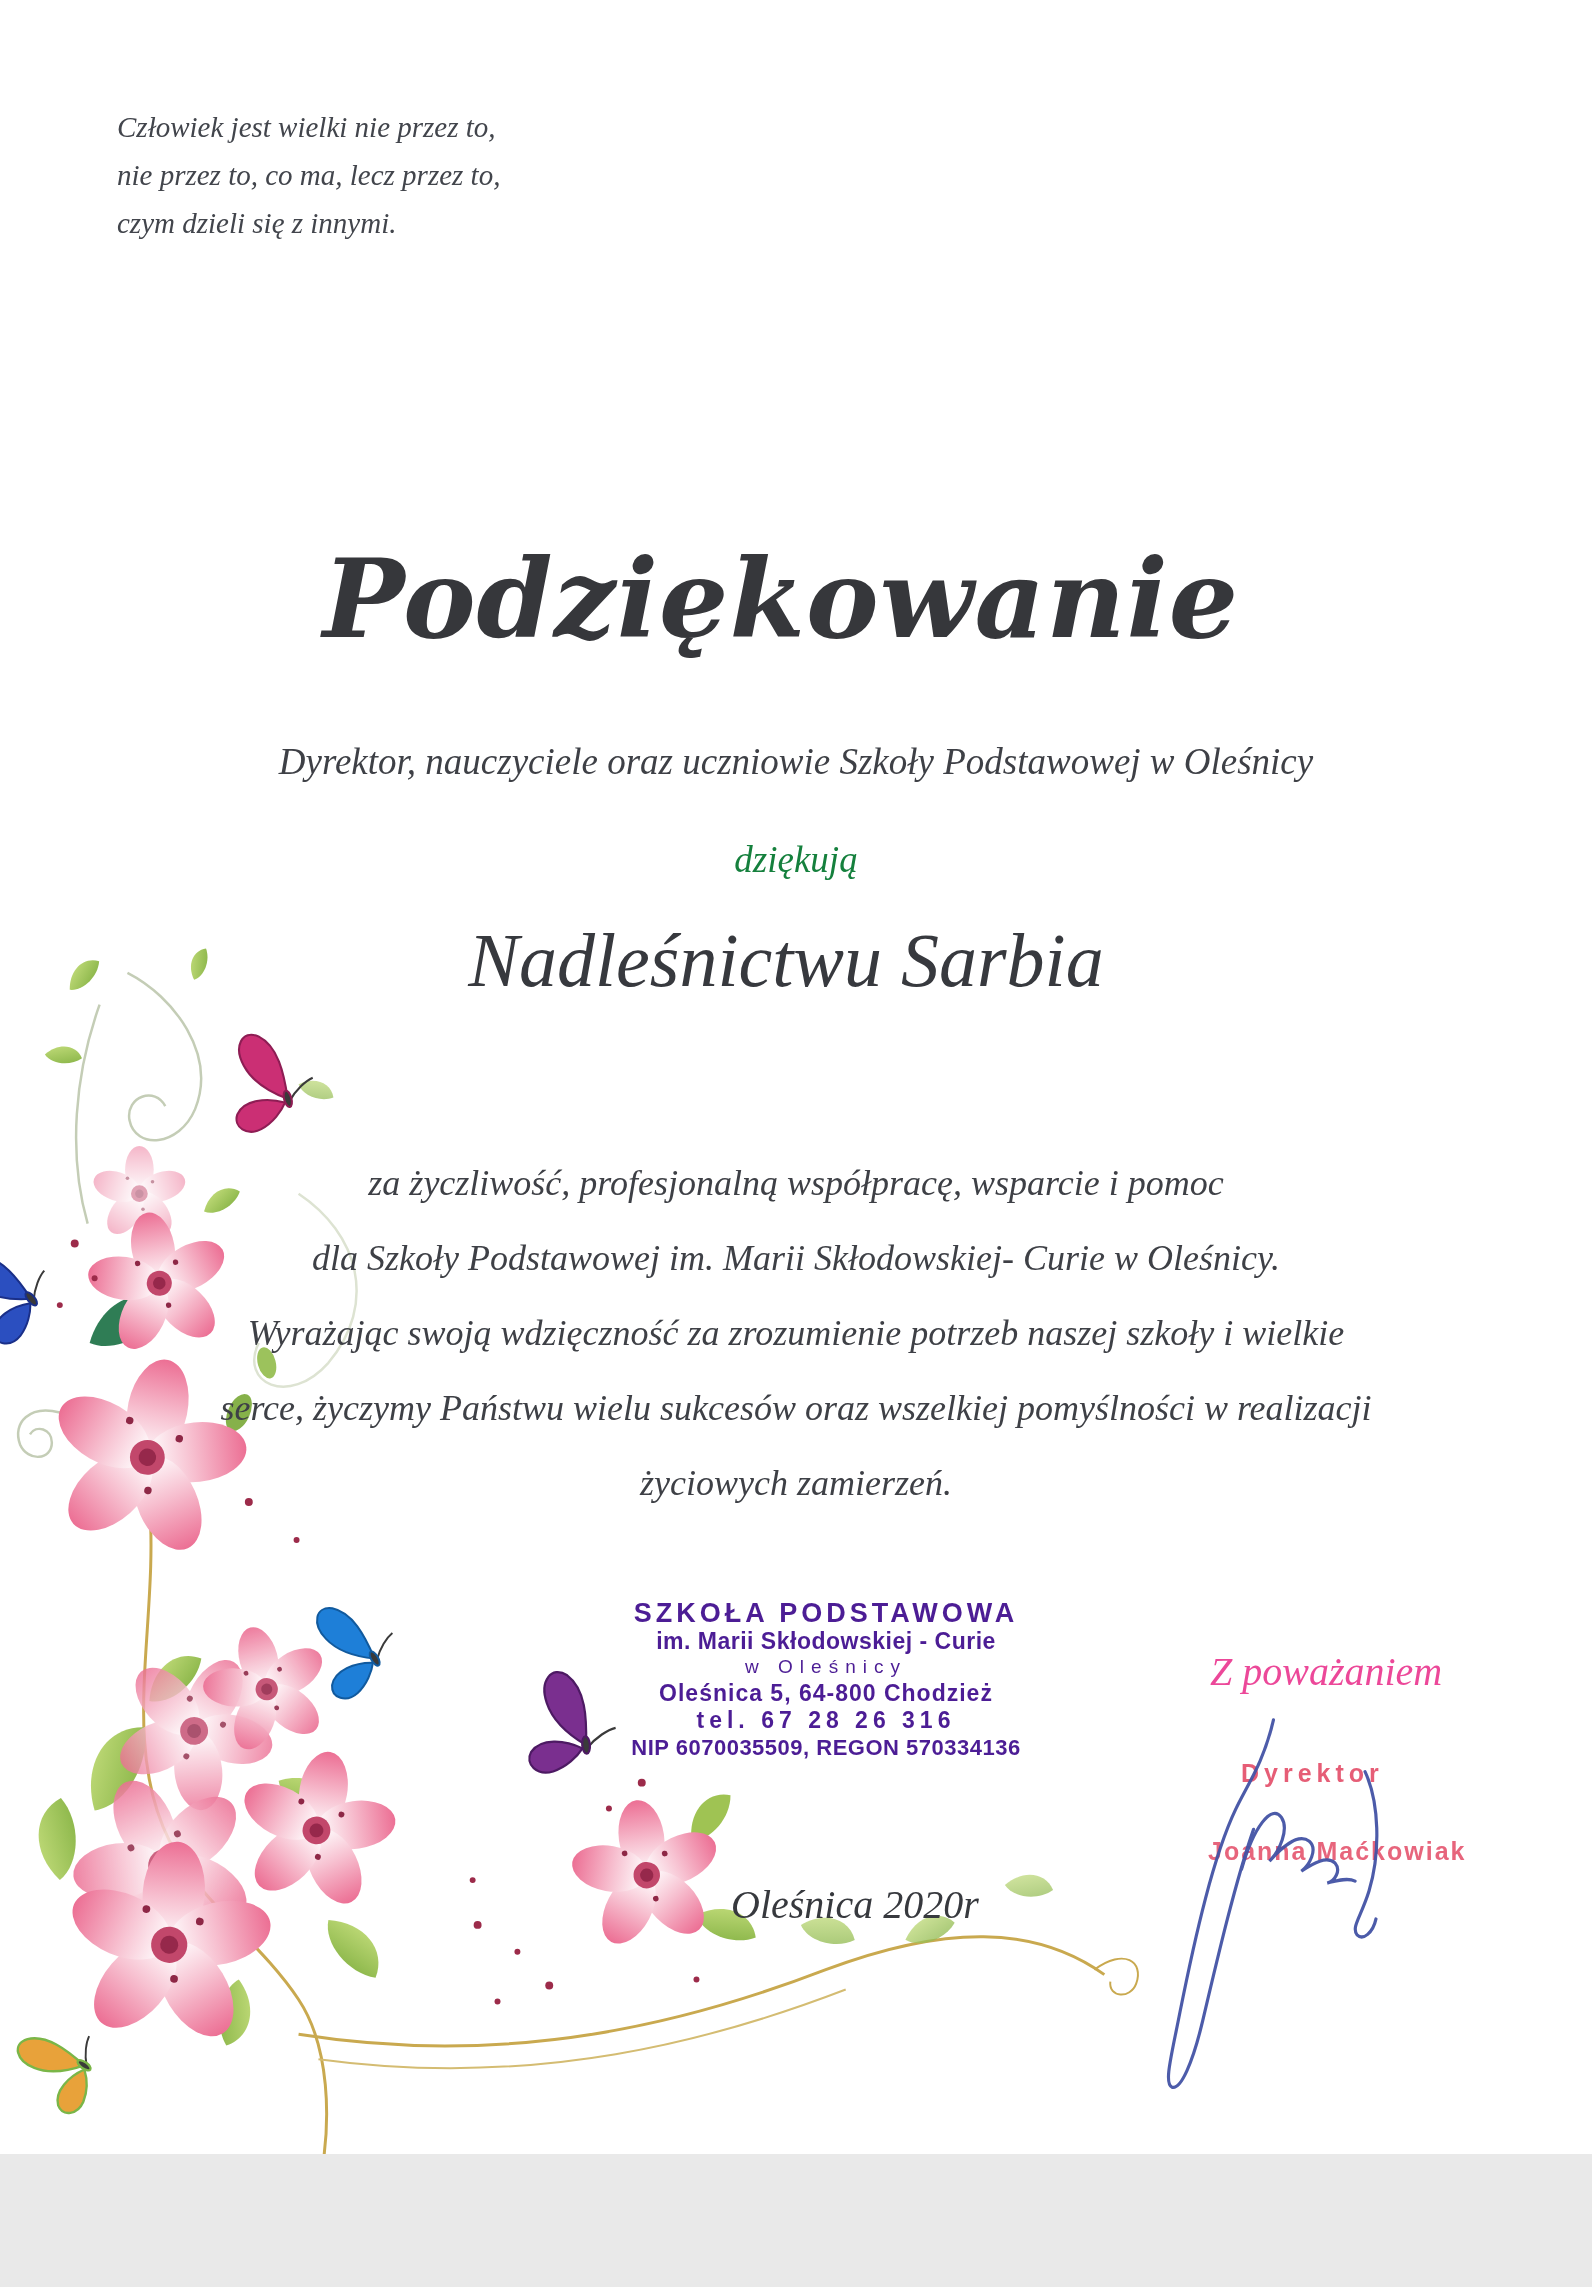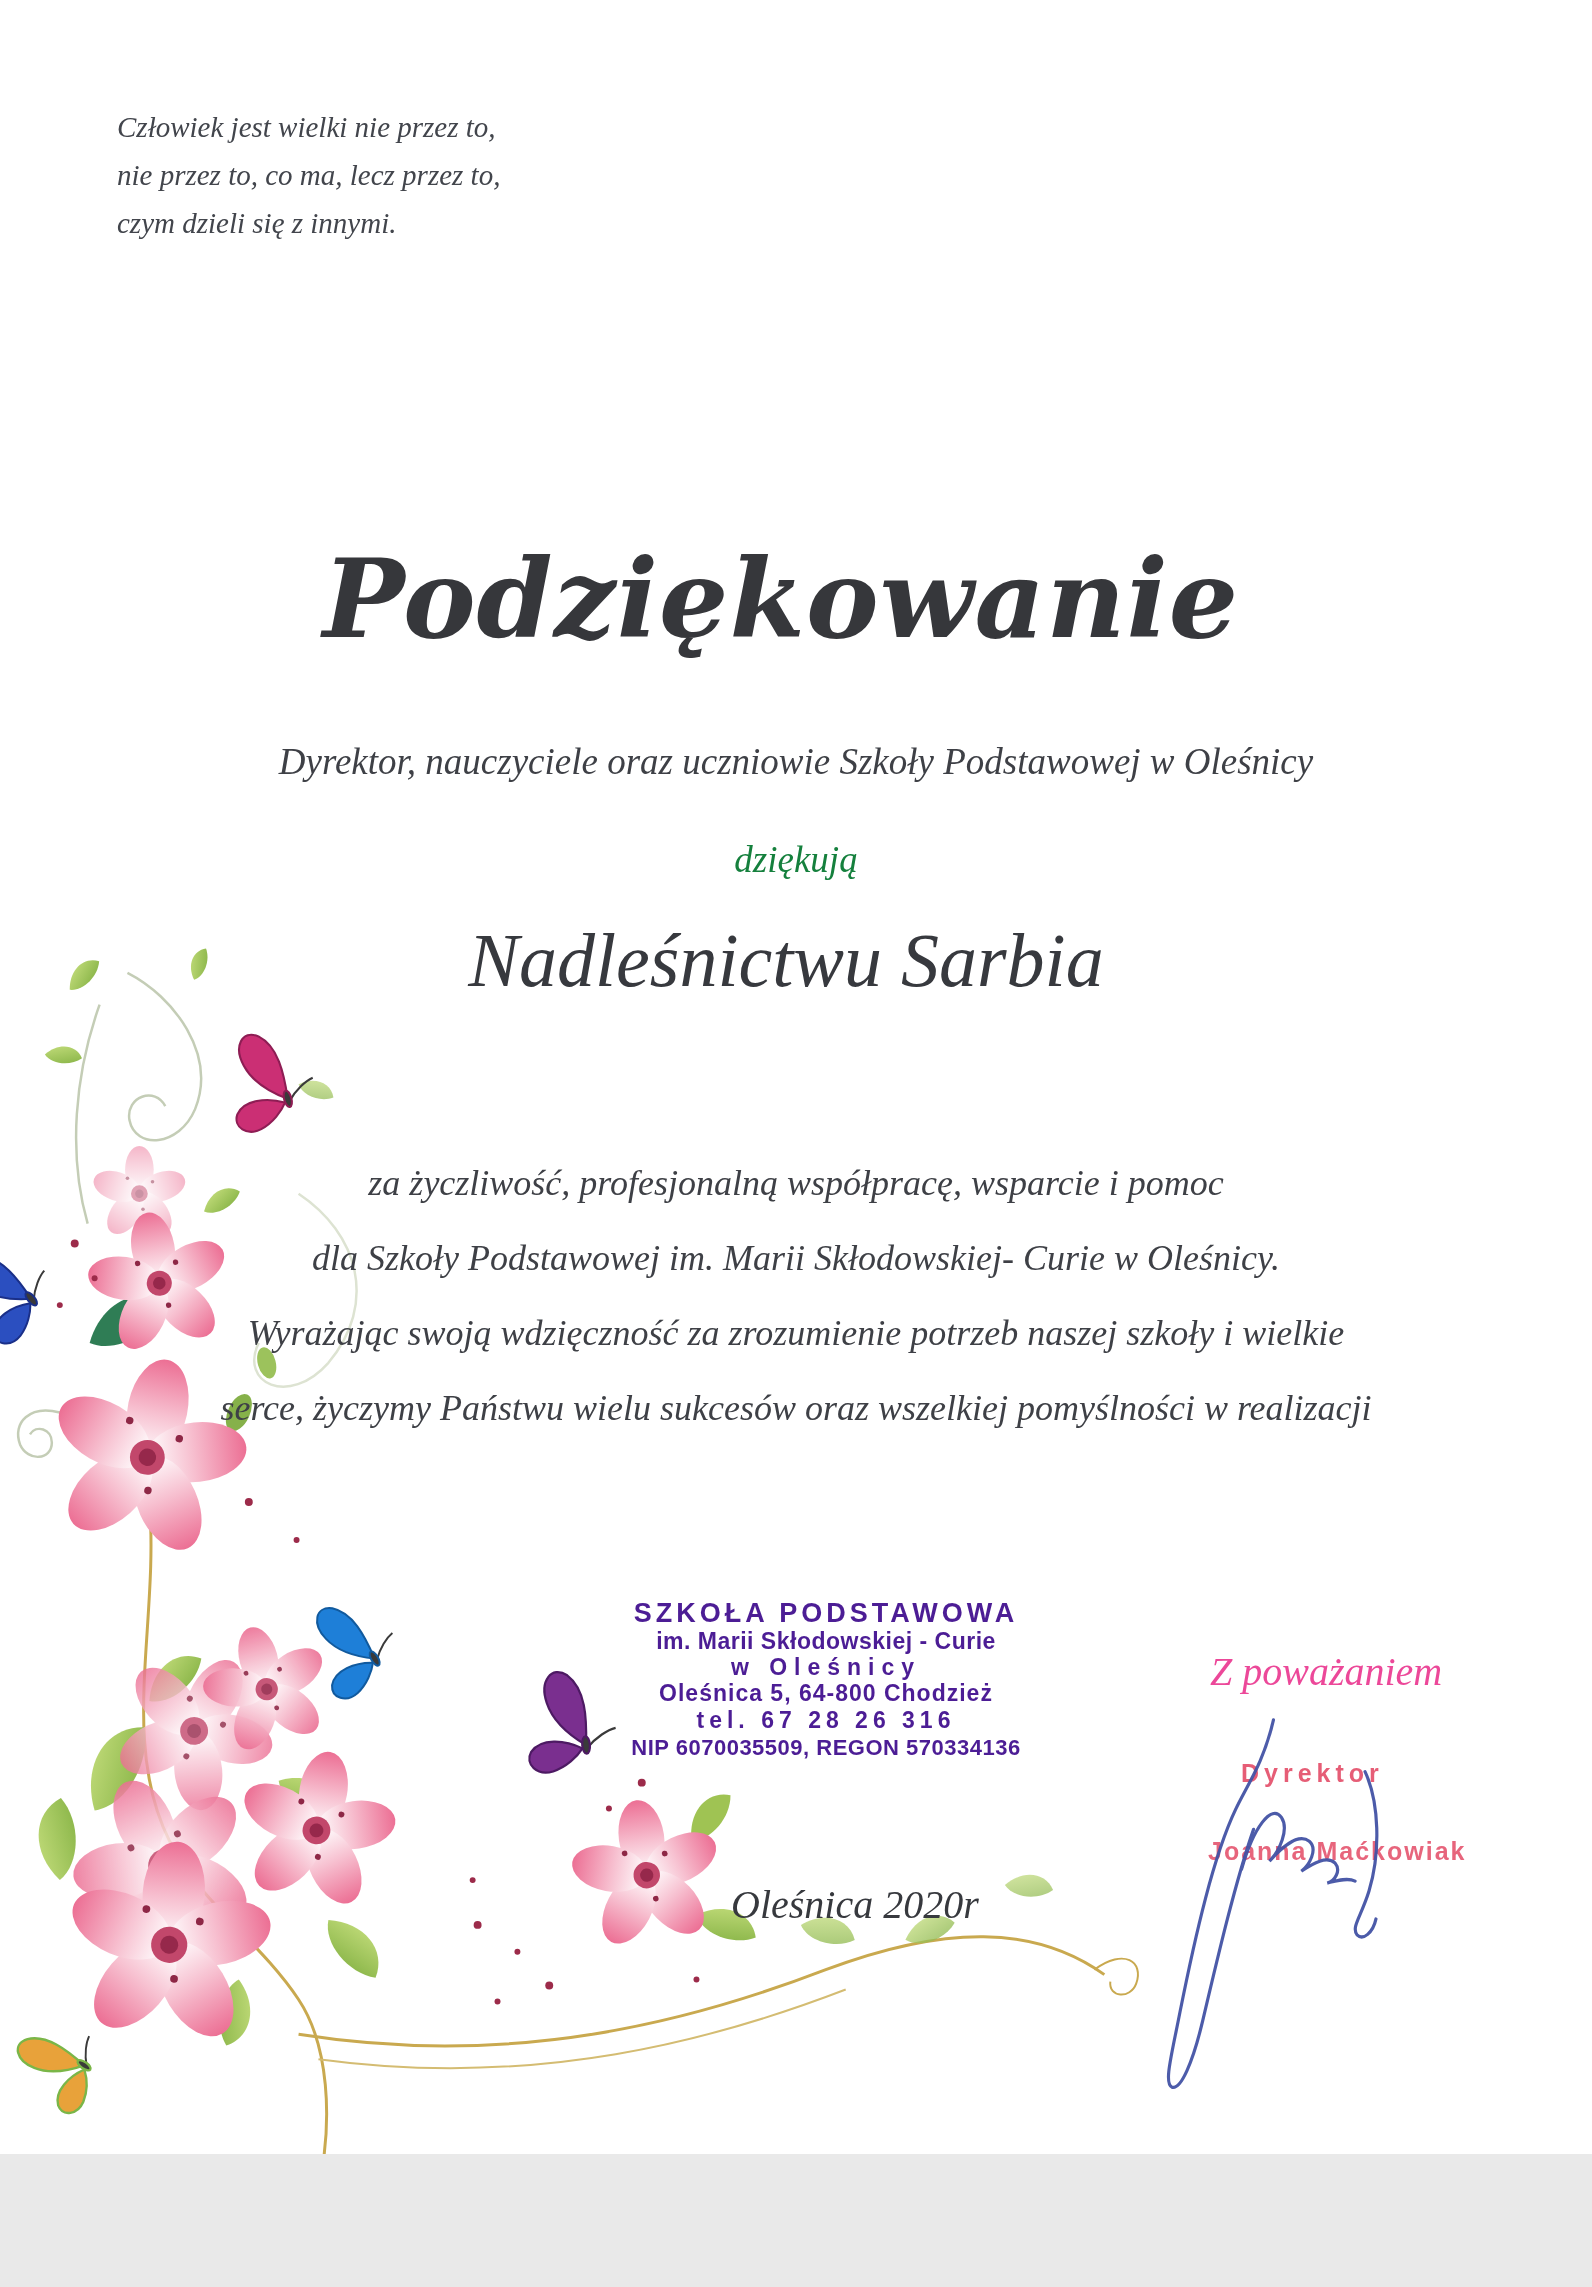--- a/index.html
+++ b/index.html
@@ -26,21 +26,21 @@
   
   .recipient{left:-10px;top:917px;width:1592px;text-align:center;font-style:italic;font-size:76px;color:#37393e;}
   
   .bodytext{left:0;top:1162px;width:1592px;text-align:center;font-style:italic;font-size:36px;color:#3e4046;}
   .bodytext .bl{display:block;height:75px;white-space:nowrap;}
   
   .school-stamp{left:597px;top:1598px;width:458px;text-align:center;
     font-family:"Liberation Sans", sans-serif;color:#4c1d95;}
   .school-stamp .s1{font-size:27px;font-weight:800;letter-spacing:4px;line-height:30px;}
   .school-stamp .s2{font-size:23px;font-weight:700;letter-spacing:0.5px;line-height:26px;}
-  .school-stamp .s3{font-size:23px;font-weight:700;letter-spacing:7px;line-height:26px;}
+  .school-stamp .s3{font-size:19px;font-weight:400;letter-spacing:7px;line-height:26px;}
   .school-stamp .s4{font-size:23px;font-weight:600;letter-spacing:1px;line-height:27px;}
   .school-stamp .s5{font-size:23px;font-weight:600;letter-spacing:5px;line-height:27px;}
   .school-stamp .s6{font-size:22px;font-weight:600;letter-spacing:0.5px;line-height:27px;}
   
   .regards{left:1194px;top:1648px;font-style:italic;font-size:40px;color:#ec4899;margin-left:16px;}
   .role-stamp{left:1241px;top:1759px;font-family:"Liberation Sans", sans-serif;
     font-size:25px;font-weight:700;letter-spacing:5px;color:#e4506b;opacity:.92;z-index:3;}
   .name-stamp{left:1208px;top:1837px;font-family:"Liberation Sans", sans-serif;
     font-size:25px;font-weight:600;letter-spacing:2px;color:#e4506b;opacity:.88;z-index:3;}
   .dateline{left:731px;top:1881px;font-style:italic;font-size:40px;color:#37393e;}
@@ -169,20 +169,21 @@
   <div class="abs intro1 txt">Dyrektor, nauczyciele oraz uczniowie Szkoły Podstawowej w Oleśnicy</div>
   <div class="abs intro2 txt">dziękują</div>
 
   <div class="abs recipient txt">Nadleśnictwu Sarbia</div>
 
   <div class="abs bodytext txt">
     <span class="bl">za życzliwość, profesjonalną współpracę, wsparcie i pomoc</span>
     <span class="bl">dla Szkoły Podstawowej im. Marii Skłodowskiej- Curie w Oleśnicy.</span>
     <span class="bl">Wyrażając swoją wdzięczność za zrozumienie potrzeb naszej szkoły  i wielkie</span>
     <span class="bl">serce, życzymy Państwu wielu sukcesów oraz wszelkiej pomyślności w realizacji</span>
+    <span class="bl">życiowych zamierzeń.</span>
   </div>
 
   <div class="abs school-stamp txt">
     <div class="s1">SZKOŁA PODSTAWOWA</div>
     <div class="s2">im. Marii Skłodowskiej - Curie</div>
     <div class="s3">w Oleśnicy</div>
     <div class="s4">Oleśnica 5, 64-800 Chodzież</div>
     <div class="s5">tel. 67 28 26 316</div>
     <div class="s6">NIP 6070035509, REGON 570334136</div>
   </div>

